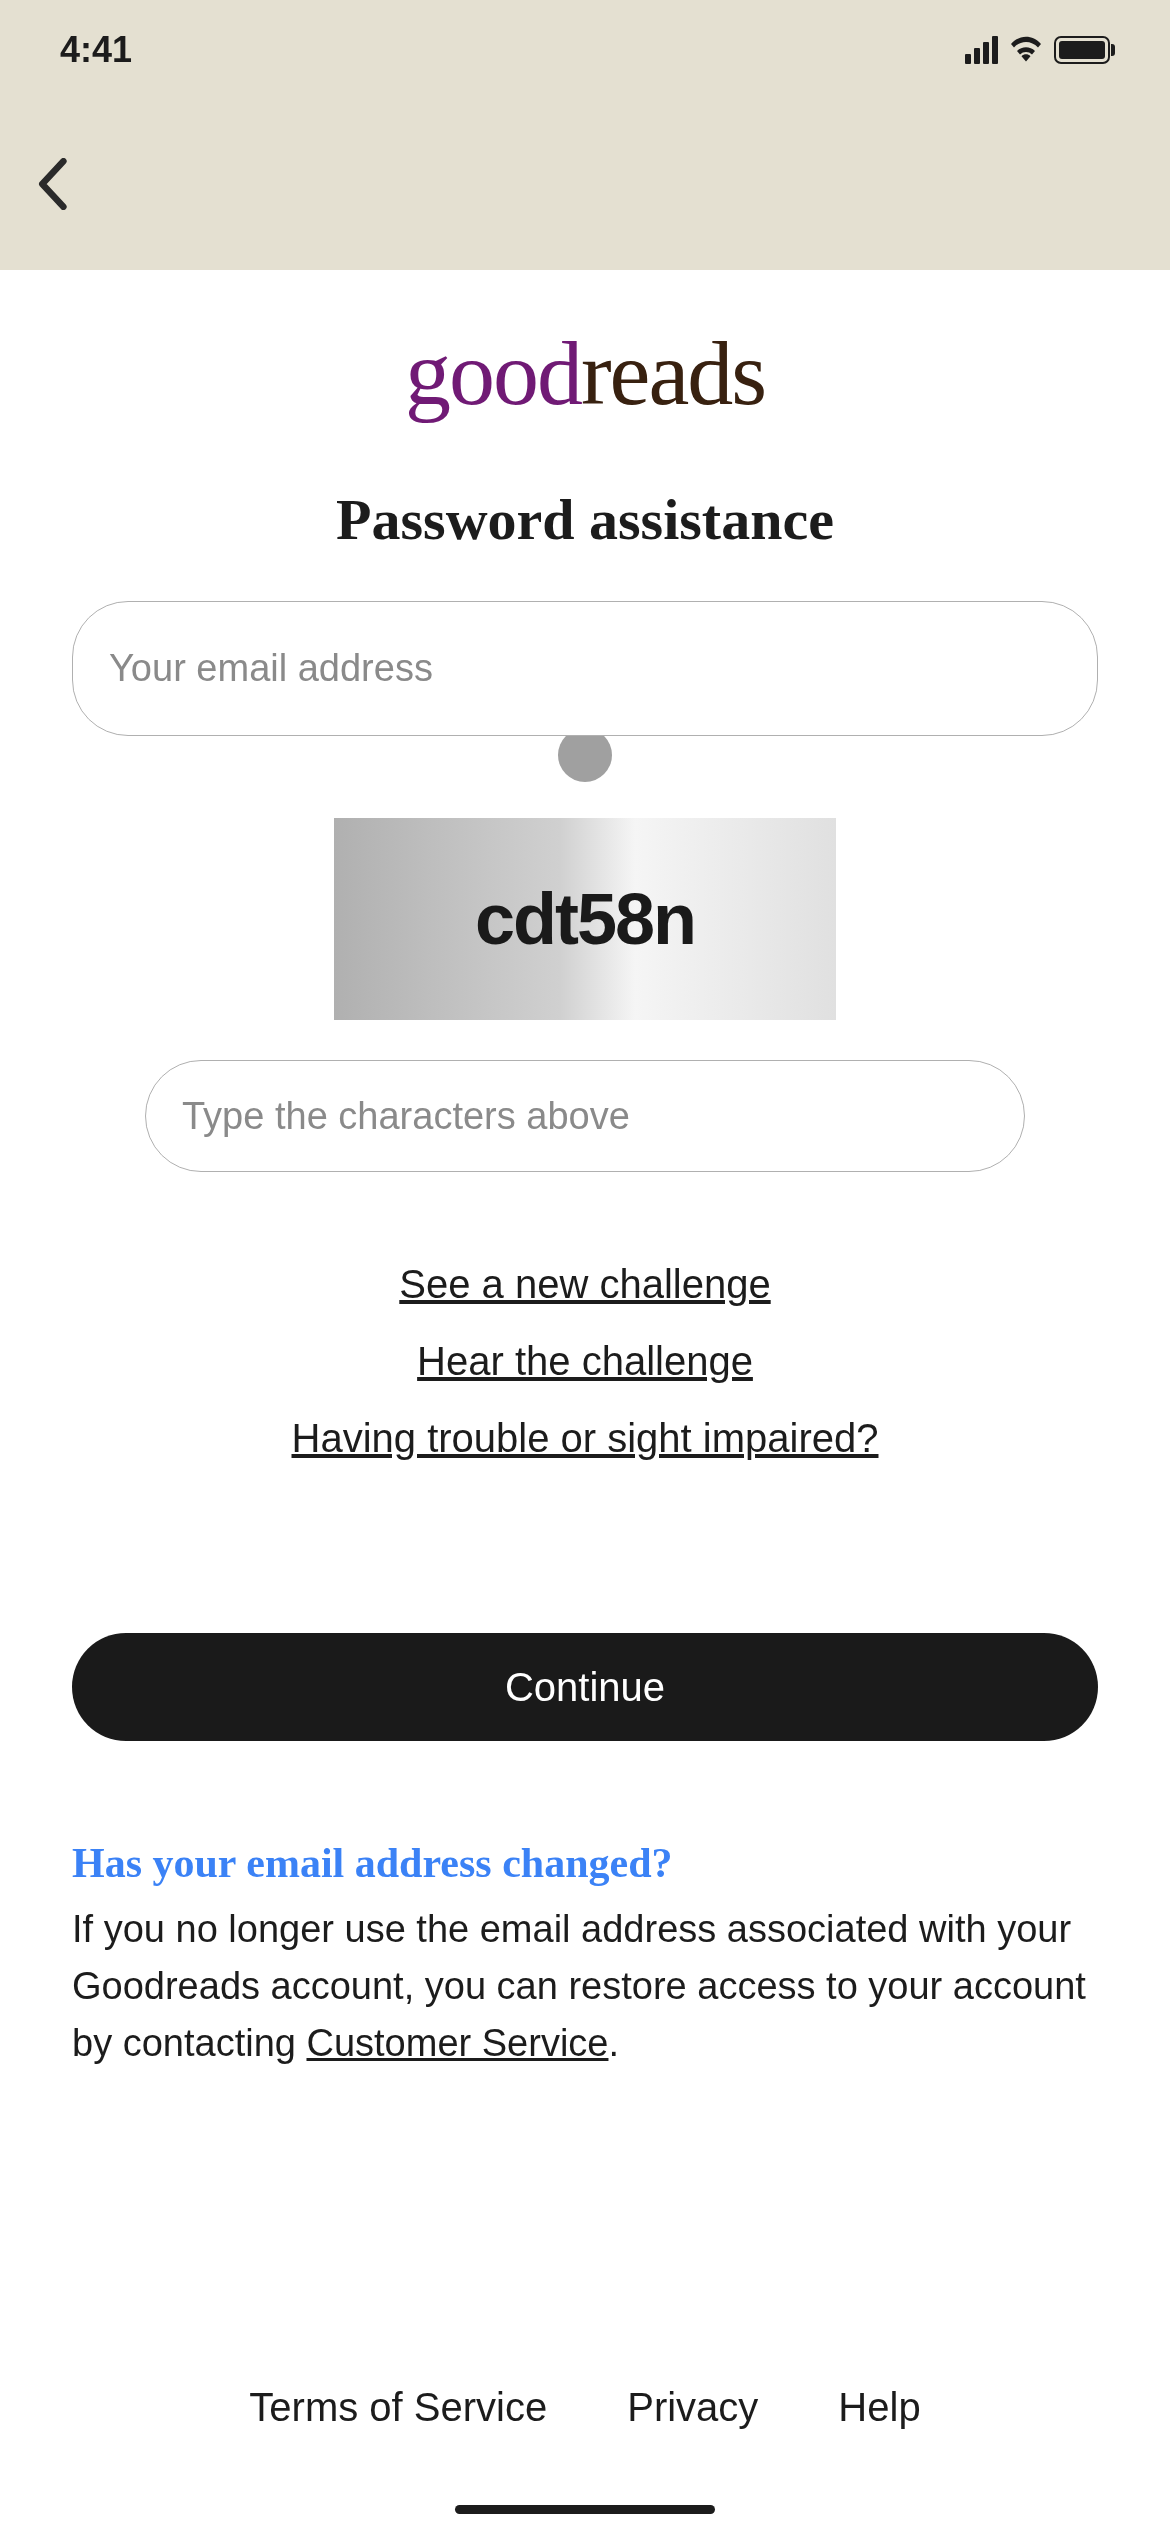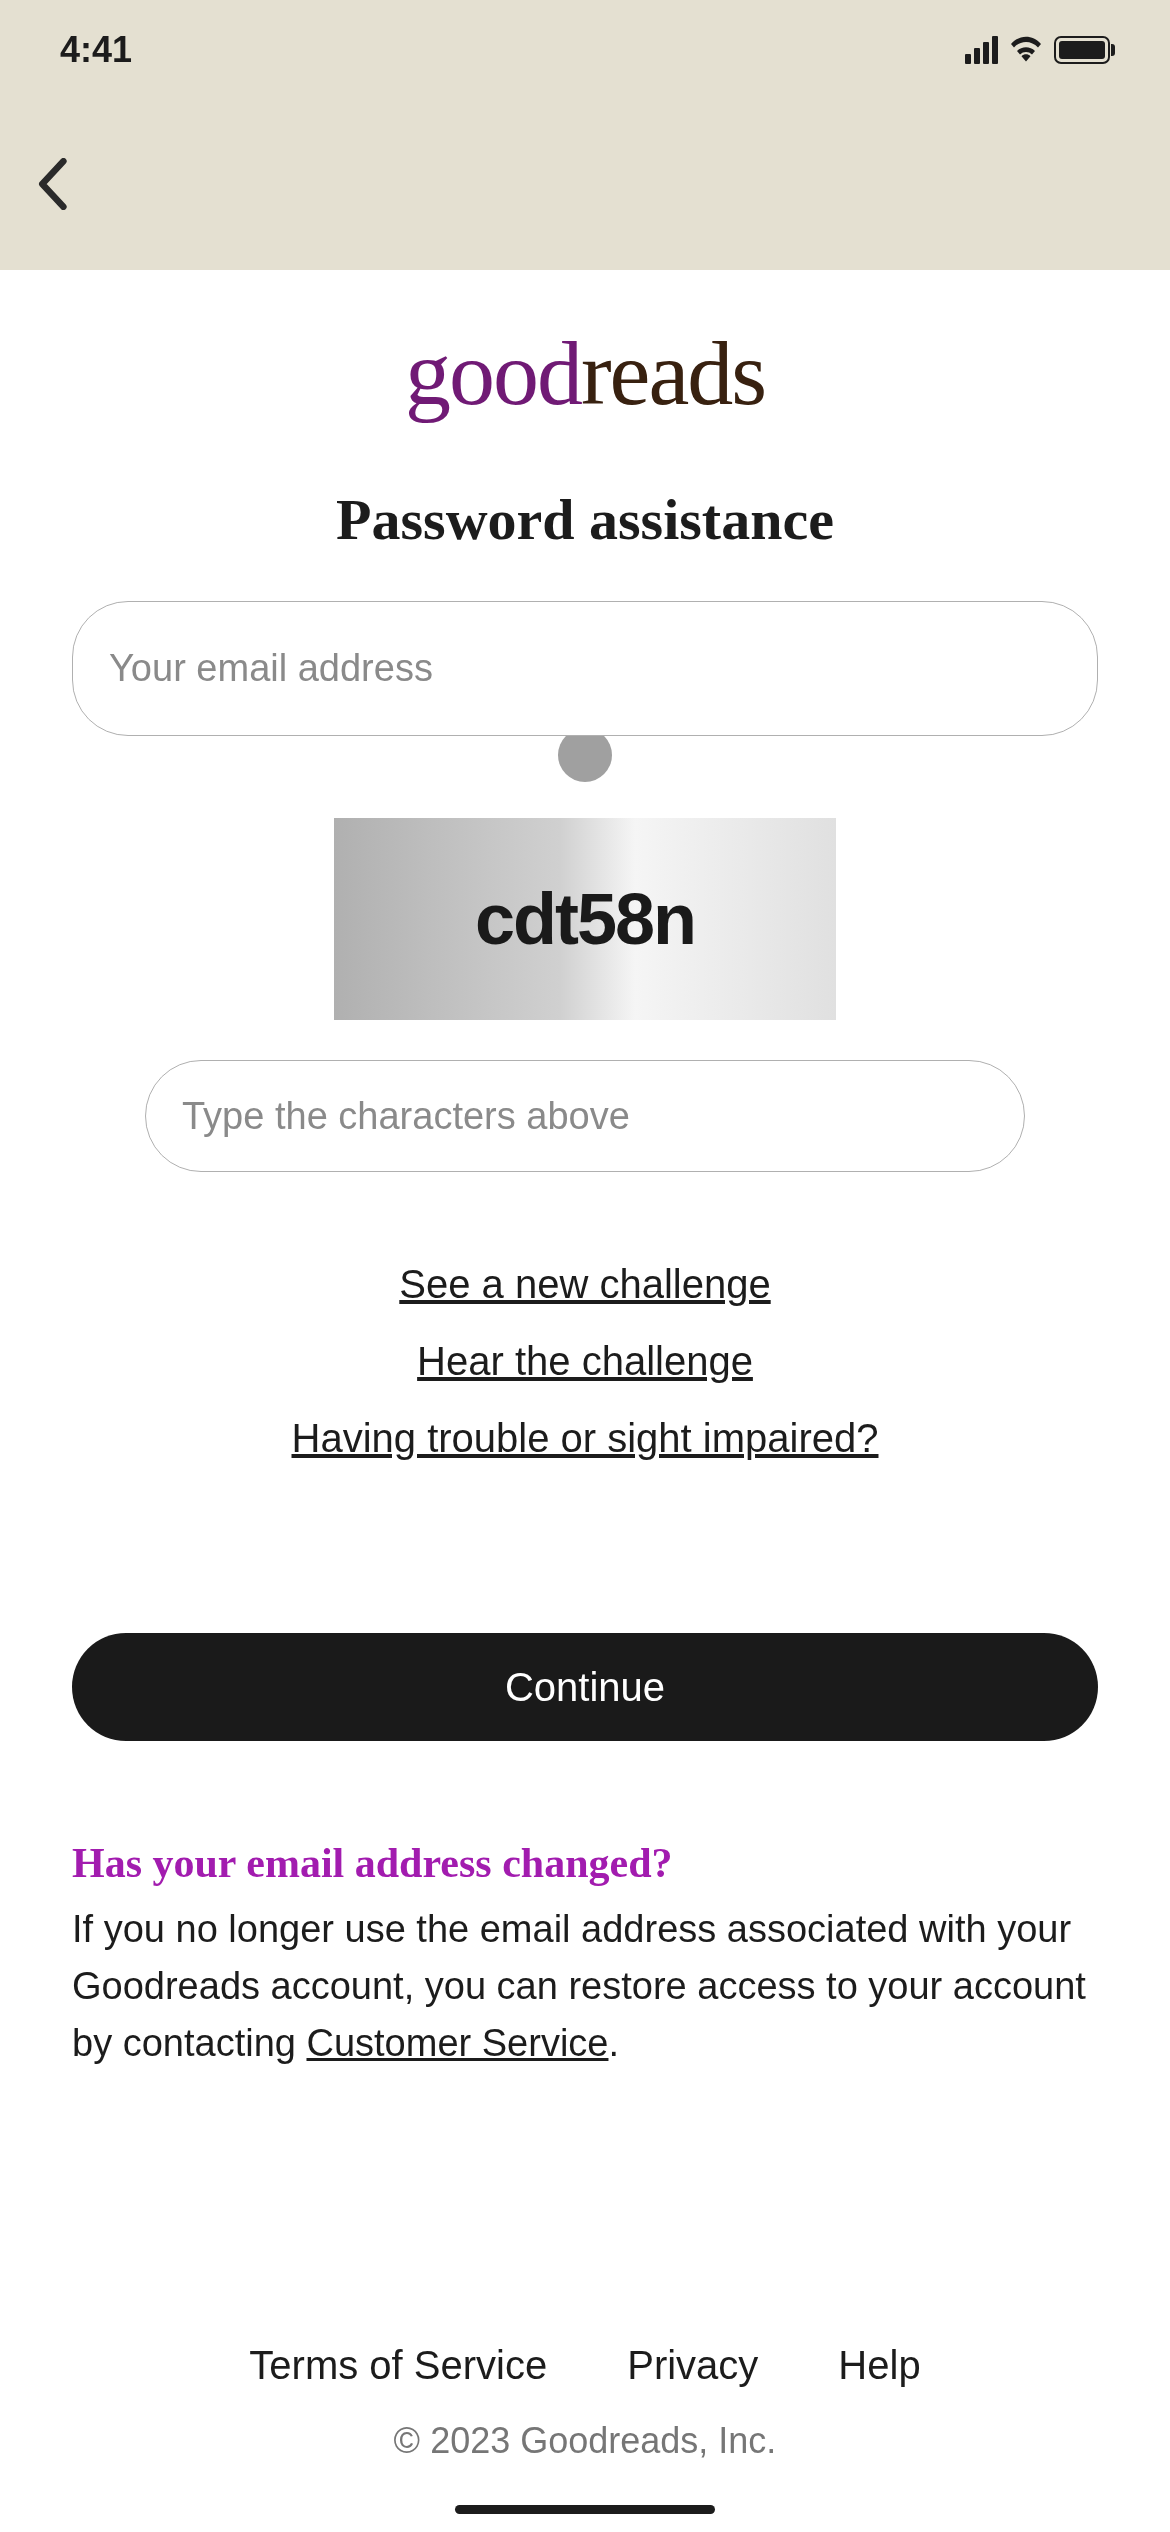--- a/index.html
+++ b/index.html
@@ -185,21 +185,21 @@
       margin-top: 140px;
       cursor: pointer;
     }
     .changed-section {
       margin-top: 98px;
     }
     .changed-title {
       font-family: Georgia, 'Times New Roman', serif;
       font-size: 42px;
       font-weight: 600;
-      color: #a21caf;
+      color: #3b82f6;
       margin-bottom: 14px;
     }
     .changed-body {
       font-size: 38px;
       line-height: 1.5;
       color: #1c1c1c;
     }
     .changed-body a {
       color: #1c1c1c;
       text-decoration: underline;
@@ -303,16 +303,15 @@
     </p>
   </div>
 </div>
 
 <div class="footer">
   <div class="footer-links">
     <a class="footer-link">Terms of Service</a>
     <a class="footer-link">Privacy</a>
     <a class="footer-link">Help</a>
   </div>
-  <div class="copyright">© 2023 Goodreads, Inc.</div>
 </div>
 
 <div class="home-indicator"></div>
 
 </body></html>

